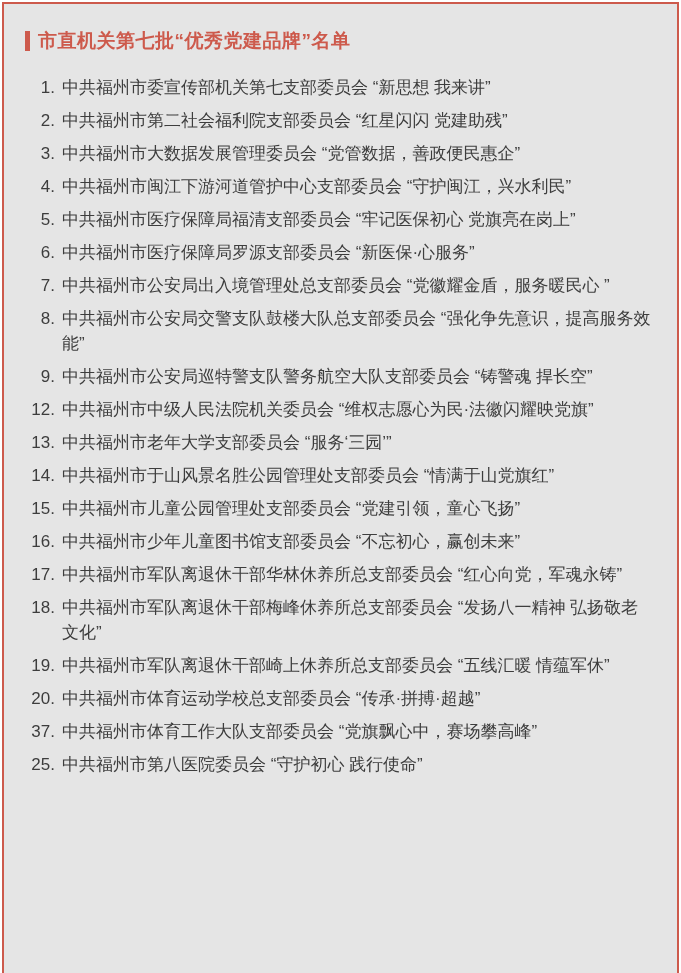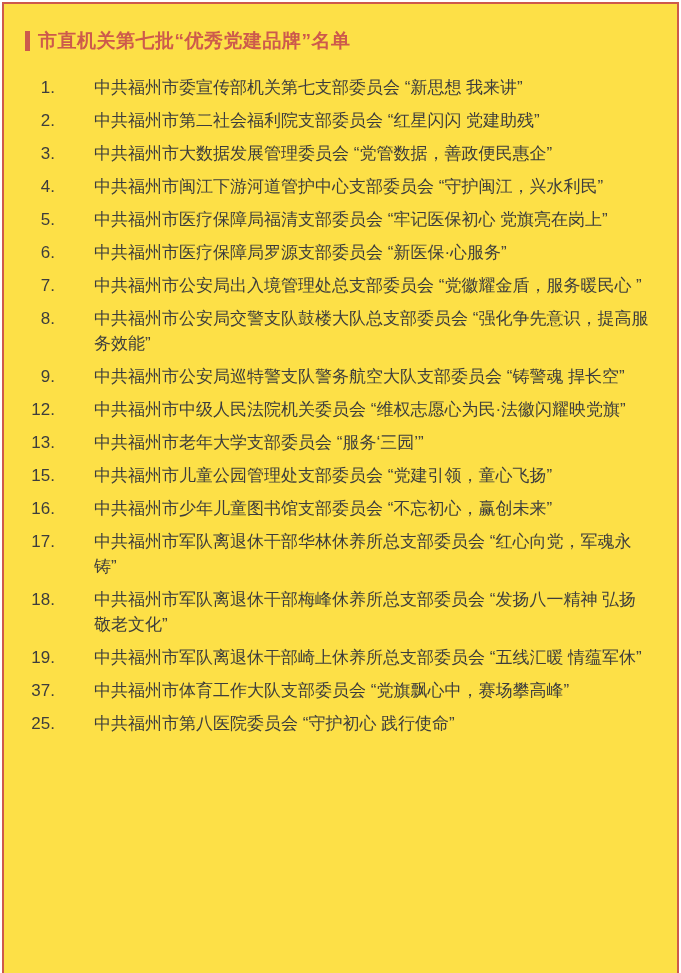--- a/index.html
+++ b/index.html
@@ -8,21 +8,21 @@
     background: #ffffff;
     font-family: "Liberation Sans", "DejaVu Sans", sans-serif;
   }
   .page {
     box-sizing: border-box;
     width: 677px;
     height: 971px;
     margin: 2px 2px 0 2px;
     border: 2px solid var(--accent, #cd5a4c);
     border-bottom: none;
-    background: #fde047;
+    background: #e5e5e5;
     overflow: hidden;
   }
   .doc-header {
     display: flex;
     align-items: center;
     margin: 26px 0 0 21px;
   }
   .accent-bar {
     display: inline-block;
     width: 5px;
@@ -52,21 +52,20 @@
     margin-bottom: 8px;
   }
   ol.brand-list .num {
     flex: none;
     width: 37px;
     text-align: right;
     margin-right: 7px;
   }
   ol.brand-list .txt {
     flex: 1;
-    margin-left: 32px;
   }
 </style>
 </head>
 <body>
 
 <div class="page">
   <header class="doc-header">
     <span class="accent-bar"></span>
     <h1 class="doc-title">市直机关第七批“优秀党建品牌”名单</h1>
   </header>
@@ -110,40 +109,48 @@
       </li>
       <li>
         <span class="num">12.</span>
         <span class="txt">中共福州市中级人民法院机关委员会 “维权志愿心为民·法徽闪耀映党旗”</span>
       </li>
       <li>
         <span class="num">13.</span>
         <span class="txt">中共福州市老年大学支部委员会 “服务‘三园’”</span>
       </li>
       <li>
+        <span class="num">14.</span>
+        <span class="txt">中共福州市于山风景名胜公园管理处支部委员会 “情满于山党旗红”</span>
+      </li>
+      <li>
         <span class="num">15.</span>
         <span class="txt">中共福州市儿童公园管理处支部委员会 “党建引领，童心飞扬”</span>
       </li>
       <li>
         <span class="num">16.</span>
         <span class="txt">中共福州市少年儿童图书馆支部委员会 “不忘初心，赢创未来”</span>
       </li>
       <li>
         <span class="num">17.</span>
         <span class="txt">中共福州市军队离退休干部华林休养所总支部委员会 “红心向党，军魂永铸”</span>
       </li>
       <li>
         <span class="num">18.</span>
         <span class="txt">中共福州市军队离退休干部梅峰休养所总支部委员会  “发扬八一精神 弘扬敬老文化”</span>
       </li>
       <li>
         <span class="num">19.</span>
         <span class="txt">中共福州市军队离退休干部崎上休养所总支部委员会 “五线汇暖 情蕴军休”</span>
       </li>
       <li>
+        <span class="num">20.</span>
+        <span class="txt">中共福州市体育运动学校总支部委员会 “传承·拼搏·超越”</span>
+      </li>
+      <li>
         <span class="num">37.</span>
         <span class="txt">中共福州市体育工作大队支部委员会 “党旗飘心中，赛场攀高峰”</span>
       </li>
       <li>
         <span class="num">25.</span>
         <span class="txt">中共福州市第八医院委员会 “守护初心 践行使命”</span>
       </li>
     </ol>
 </div>
 

